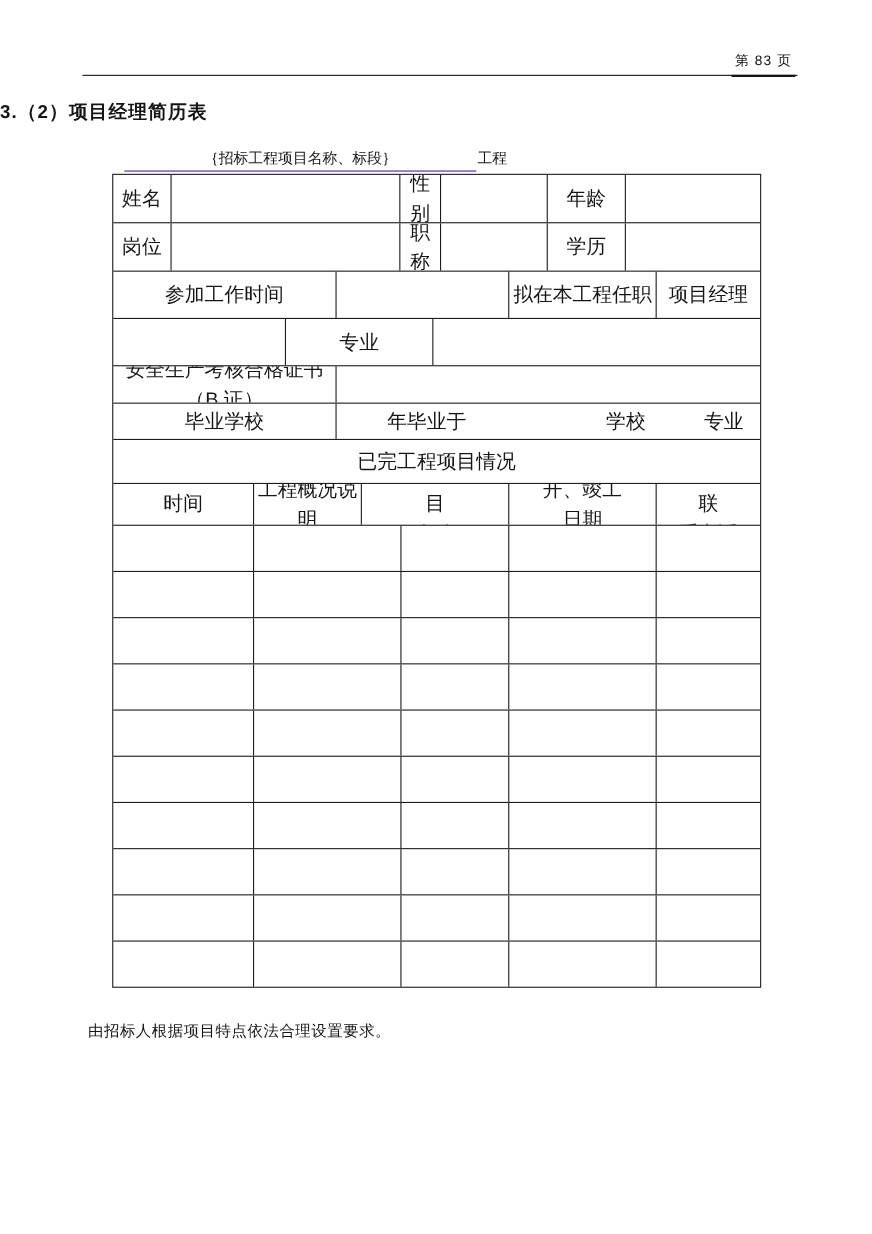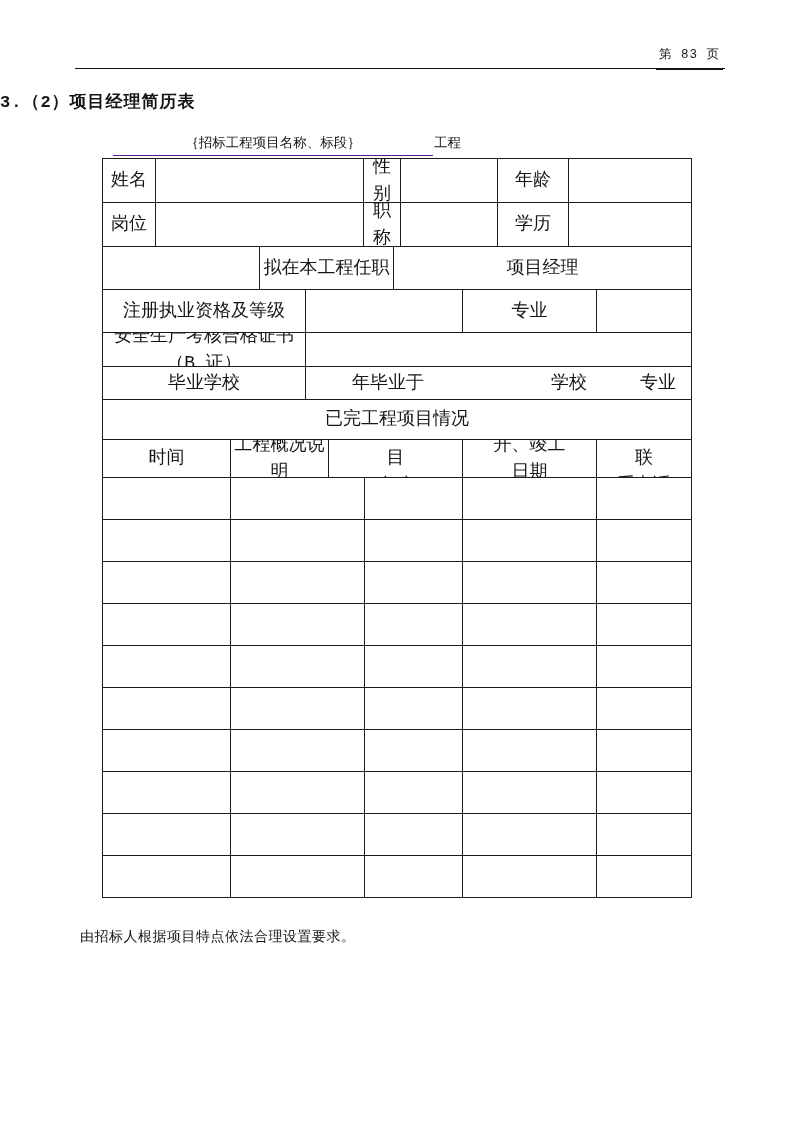--- a/index.html
+++ b/index.html
@@ -1,20 +1,20 @@
 <!DOCTYPE html>
 <html><head>
 <meta charset="utf-8">
 <style>
   html,body{margin:0;padding:0;background:#e8e8e8;}
   .page{
     position:relative;
     width:793px;height:1122px;
     background:#ffffff;
-    font-family:Liberation Mono, monospace;
+    font-family:Liberation Sans, sans-serif;
     color:#151515;
     overflow:hidden;
   }
   
   .page-header{
     position:absolute;left:75px;top:46px;width:650px;height:22px;
     border-bottom:1.5px solid #141414;
   }
   .page-num{
     position:absolute;right:2px;top:2px;
@@ -113,27 +113,27 @@
       <div class="tcell w53">岗位</div>
       <div class="tcell w208"></div>
       <div class="tcell w37">职
 称</div>
       <div class="tcell w97"></div>
       <div class="tcell w71">学历</div>
       <div class="tcell grow"></div>
     </div>
 
     <div class="trow h42">
+      <div class="tcell w203">参加工作时间</div>
       <div class="tcell w157"></div>
       <div class="tcell w134">拟在本工程任职</div>
       <div class="tcell grow">项目经理</div>
     </div>
 
     <div class="trow h42">
-      <div class="tcell w203">注册执业资格及等级</div>
       <div class="tcell w157"></div>
       <div class="tcell w134">专业</div>
       <div class="tcell grow"></div>
     </div>
 
     <div class="trow h33">
       <div class="tcell w203">安全生产考核合格证书（B 证）</div>
       <div class="tcell grow"></div>
     </div>
 

